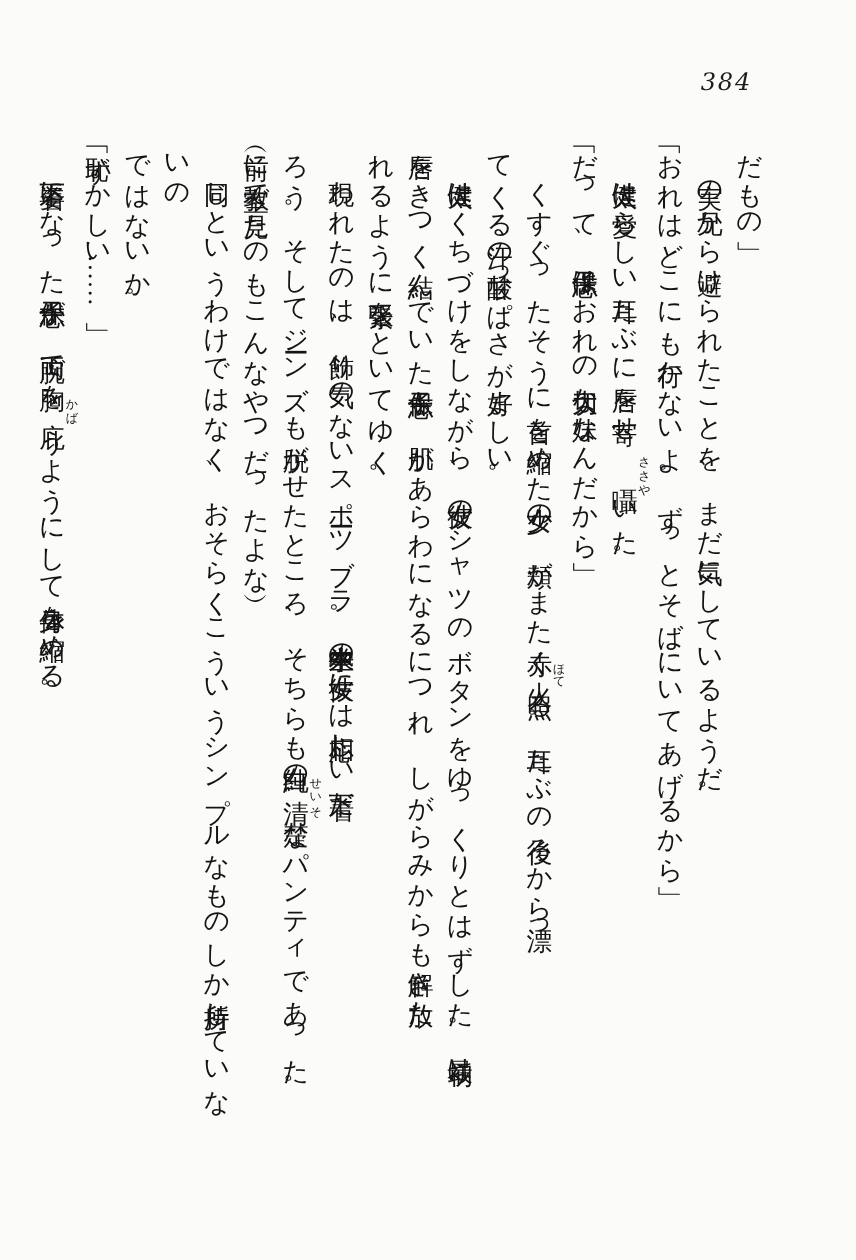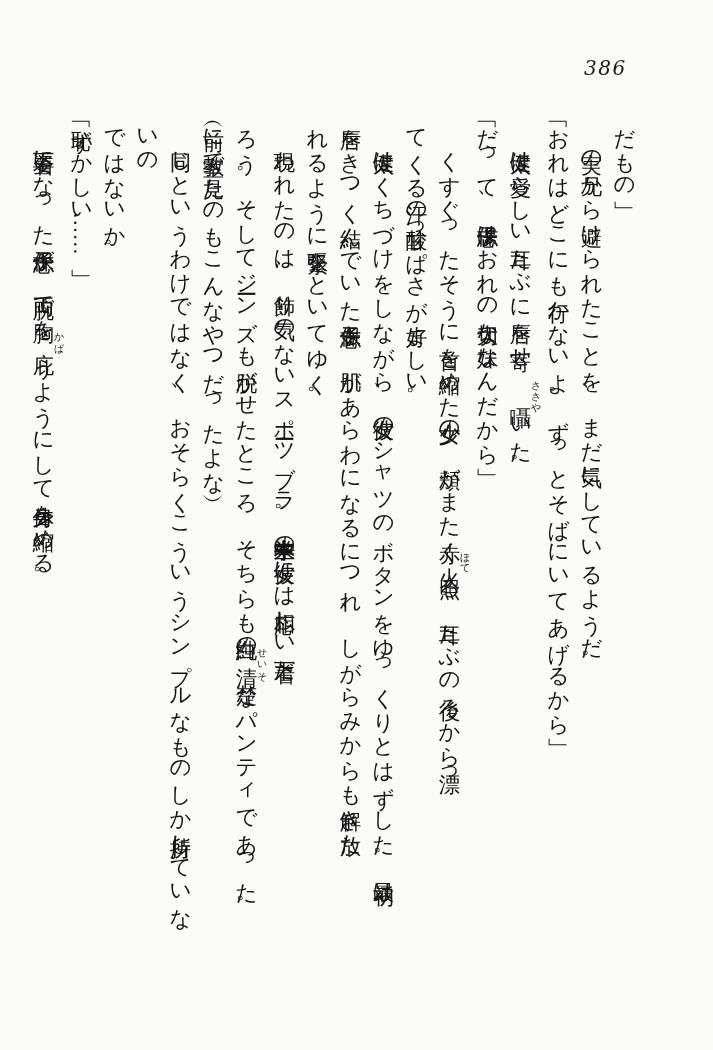--- a/index.html
+++ b/index.html
@@ -56,21 +56,21 @@
   ruby rt {
     font-size: 10px;
     letter-spacing: 0;
     font-family: "Liberation Serif", "DejaVu Serif", serif;
   }
 </style>
 </head>
 <body>
 
 <div class="page">
-  <div class="page-number">386</div>
+  <div class="page-number">384</div>
 
   <div class="text-block">
       <p class="tline">だもの」</p>
       <p class="tline indent">実の兄から避けられたことを、まだ気にしているようだ。</p>
       <p class="tline">「おれはどこにも行かないよ。ずっとそばにいてあげるから」</p>
       <p class="tline indent">健太は愛らしい耳たぶに唇を寄せ、<ruby>囁<rt>ささや</rt></ruby>いた。</p>
       <p class="tline">「だって、志保子はおれの大切な妹なんだから」</p>
       <p class="tline indent">くすぐったそうに首を縮めた少女の、頬がまた赤く<ruby>火照<rt>ほて</rt></ruby>る。耳たぶの後ろから漂っ</p>
       <p class="tline">てくる汗の甘酸っぱさが好ましい。</p>
       <p class="tline indent">健太はくちづけをしながら、彼女のシャツのボタンをゆっくりとはずした。最初は</p>

